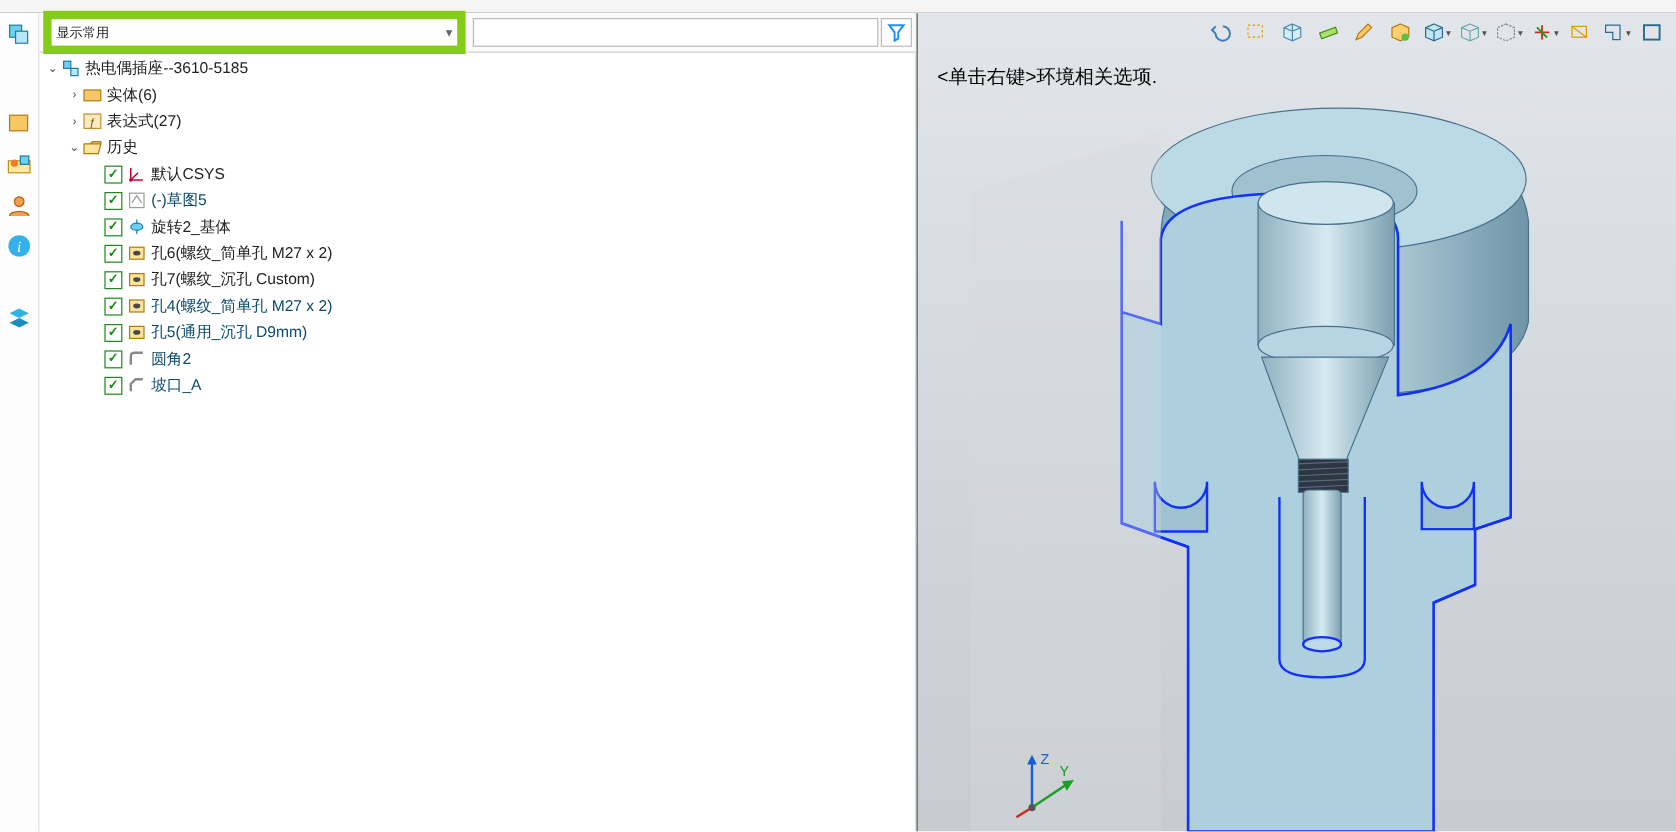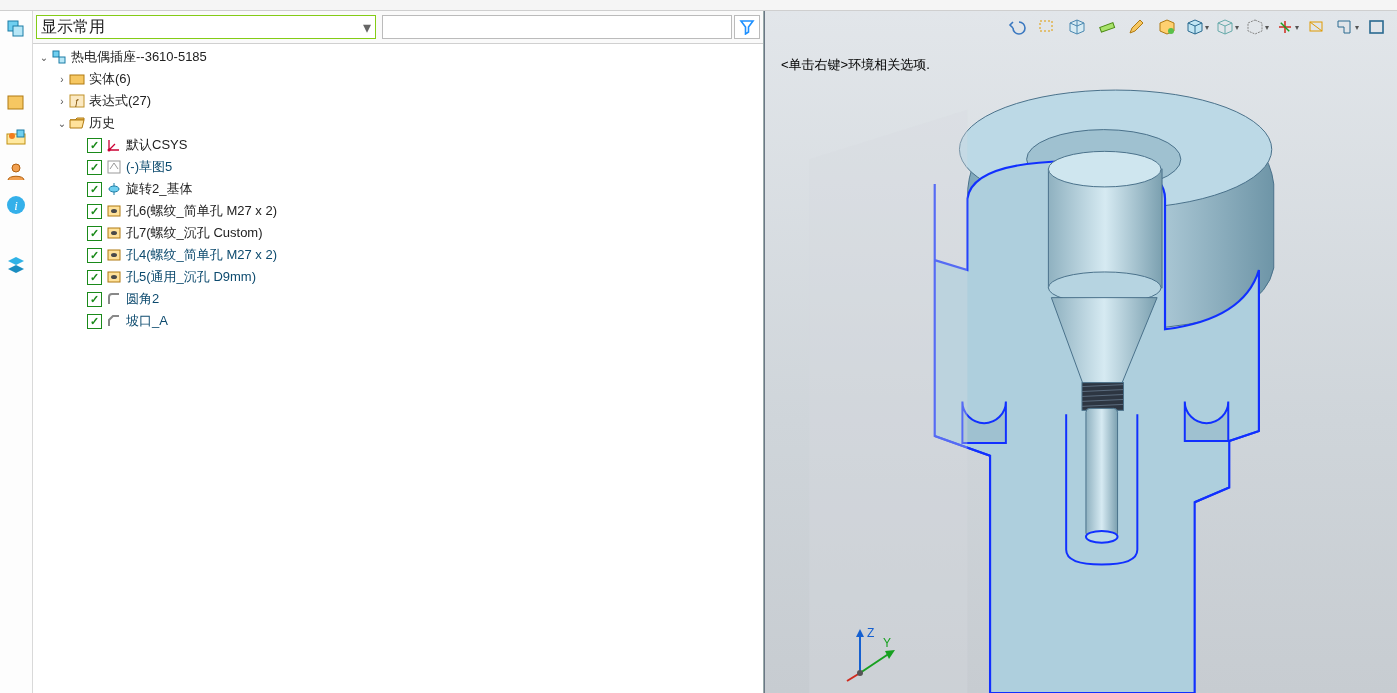--- a/index.html
+++ b/index.html
@@ -3,39 +3,39 @@
 <meta charset="utf-8">
 <style>
   html,body{margin:0;padding:0;font-family:"Microsoft YaHei","Segoe UI",sans-serif;font-size:12px;color:#222;background:#fff;height:100%;overflow:hidden}
   .app{display:flex;flex-direction:column;width:1397px;height:693px;position:relative}
   .topband{height:10px;background:#f5f5f5;border-bottom:1px solid #cfcfcf}
   .main{flex:1;display:flex;min-height:0}
   .leftbar{width:32px;background:#fdfdfd;border-right:1px solid #d9d9d9;display:flex;flex-direction:column;align-items:center;gap:10px;padding-top:6px}
   .leftbar .lbicon{width:24px;height:24px;display:flex;align-items:center;justify-content:center;cursor:pointer;border-radius:2px}
   .panel{width:730px;border-right:1px solid #9aa;display:flex;flex-direction:column;background:#fff}
   .filterrow{height:28px;display:flex;align-items:center;gap:2px;padding:2px 3px;border-bottom:1px solid #d0d0d0;background:#fafafa}
-  .filterrow select, .filterrow .sel{flex:0 0 330px;height:22px;border:1px solid #84cc16;background:#fff;padding:0 4px;appearance:none;position:relative;display:flex;align-items:center;font-size:16px}
+  .filterrow select, .filterrow .sel{flex:0 0 330px;height:22px;border:7px solid #84cc16;background:#fff;padding:0 4px;appearance:none;position:relative;display:flex;align-items:center;font-size:11px}
   .sel .caret{margin-left:auto;color:#666}
   .filterrow .txt{flex:1;height:22px;border:1px solid #bbb;padding:0 4px}
   .filterrow .fbtn{width:24px;height:22px;border:1px solid #bbb;background:#fff;display:flex;align-items:center;justify-content:center;cursor:pointer}
   .treehdr{height:22px;border-bottom:1px solid #d0d0d0;display:flex;align-items:center;padding:0 6px;background:#f6f6f6;font-weight:500}
   .tree{flex:1;overflow:auto;padding:2px 0}
   .trow{display:flex;align-items:center;height:22px;padding-right:6px;white-space:nowrap;cursor:default}
   .ind{display:inline-block}
   .tw{width:14px;height:14px;display:inline-flex;align-items:center;justify-content:center;color:#555;font-size:10px;cursor:pointer}
   .cb{width:13px;height:13px;border:1px solid #1a8a1a;margin:0 4px 0 2px;display:inline-flex;align-items:center;justify-content:center;background:#fff}
   .cb .chk{color:#1a8a1a;font-size:11px;font-weight:bold;line-height:1}
   .nicon{width:16px;height:16px;margin-right:4px;display:inline-flex;align-items:center;justify-content:center}
   .nlabel{font-size:13px}
   .nlabel.dim{color:#0c4a6e}
   .nlabel.stop{color:#d00000}
   .viewport{flex:1;position:relative;background:linear-gradient(#e2e6ea,#cfd5da 60%,#c7ccd1);}
   .vptoolbar{position:absolute;top:3px;right:4px;height:26px;display:flex;align-items:center;gap:6px;padding:0 4px}
   .vpbtn{width:24px;height:22px;display:flex;align-items:center;justify-content:center;cursor:pointer}
-  .hint{position:absolute;top:44px;left:16px;color:#000;font-size:13px;line-height:20px}
+  .hint{position:absolute;top:44px;left:16px;color:#000;font-size:16px;line-height:20px}
   .axis{position:absolute;bottom:10px;left:80px;width:60px;height:60px}
   svg{display:block}
   .vdivider{width:1px;background:#6b7785}
 </style>
 </head>
 <body>
 
 <div class="app">
   <div class="topband"></div>
   <div class="main">

